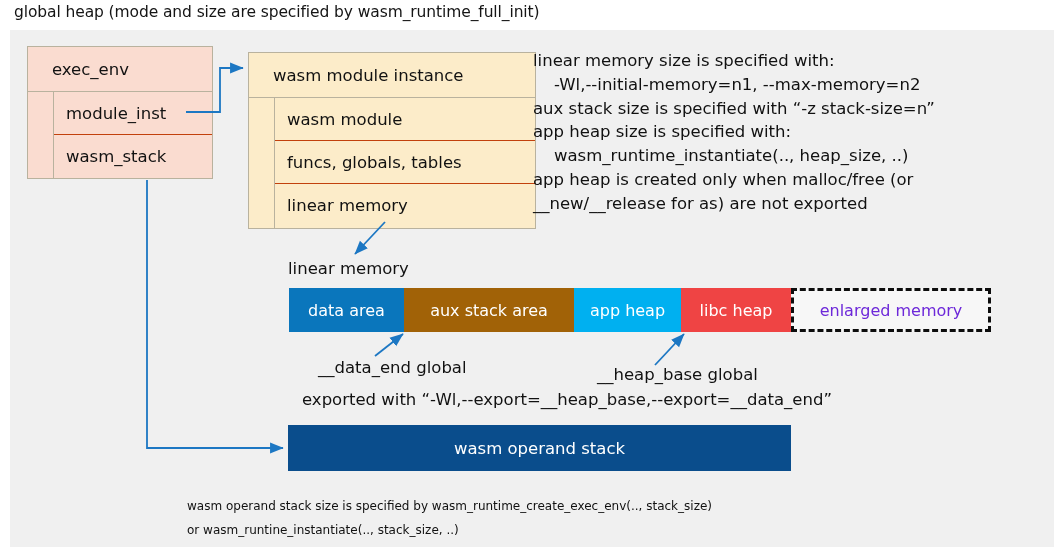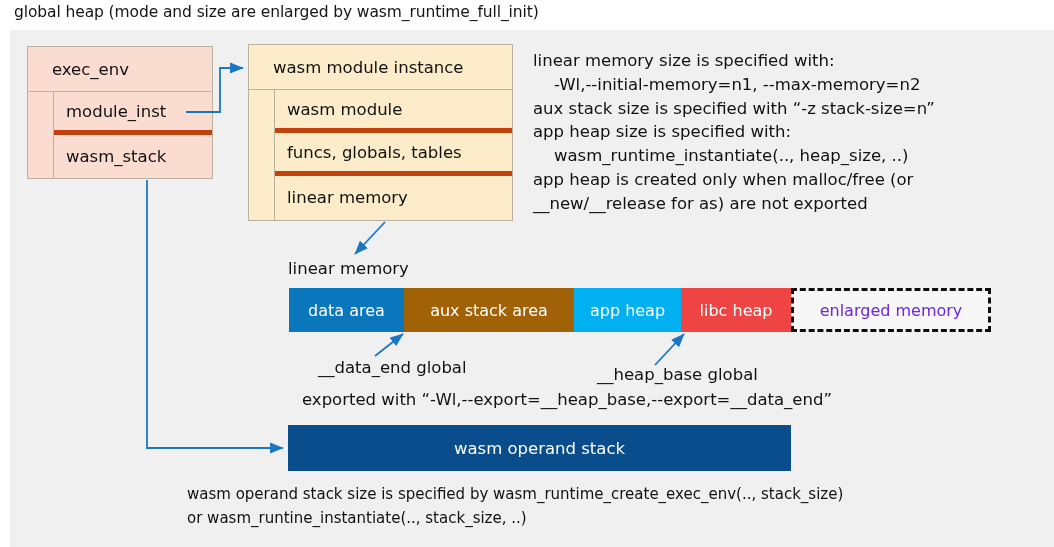--- a/index.html
+++ b/index.html
@@ -68,35 +68,35 @@
     display: flex;
     flex-direction: column;
   }
   .struct .row {
     box-sizing: border-box;
     display: flex;
     align-items: center;
     padding-left: 12px;
     font-size: 16.5px;
     color: #111111;
-    border-bottom: 5px solid #c2410c;
+    border-bottom: 1px solid #c2410c;
     white-space: nowrap;
   }
   .struct .row:last-child { border-bottom: none; }
 
   
   #exec-env { left: 27px; top: 46px; width: 186px; height: 133px;
               background: #fadcd0; }
   #exec-env .hdr    { height: 45px; background: #fadcd0; }
   #exec-env .gutter { width: 26px;  background: #fadcd0; }
   #exec-env .body   { height: 86px; }
   #exec-env .row    { height: 43px; background: #fadcd0; }
 
   
-  #wasm-inst { left: 248px; top: 44px; width: 265px; height: 177px;
+  #wasm-inst { left: 248px; top: 52px; width: 288px; height: 177px;
                background: #fcecc9; }
   #wasm-inst .hdr    { height: 45px; background: #fcecc9; }
   #wasm-inst .gutter { width: 26px;  background: #fcecc9; }
   #wasm-inst .body   { height: 130px; text-align: right; }
   #wasm-inst .row    { height: 43px; background: #fcecc9; }
 
   
   #notes {
     position: absolute;
     left: 533px;
@@ -161,41 +161,41 @@
     display: flex;
     align-items: center;
     justify-content: center;
     font-size: 16.5px;
     color: #ffffff;
     white-space: nowrap;
   }
   #opstack-note {
     position: absolute;
     left: 187px;
-    top: 482px;
-    font-size: 15px;
+    top: 494px;
+    font-size: 12px;
     line-height: 24px;
     color: #111111;
     white-space: pre;
   }
 
   
   #wires {
     position: absolute;
     left: 0; top: 0;
     width: 1054px; height: 547px;
     pointer-events: none;
   }
 </style>
 </head>
 <body>
 
 <div id="panel" style="background: rgb(240, 240, 240);"></div>
 
-<div id="title">global heap (mode and size are enlarged by wasm_runtime_full_init)</div>
+<div id="title">global heap (mode and size are specified by wasm_runtime_full_init)</div>
 
 <div class="struct" id="exec-env">
   <div class="hdr">exec_env</div>
   <div class="body">
     <div class="gutter"></div>
     <div class="rows">
       <div class="row">module_inst</div>
       <div class="row">wasm_stack</div>
     </div>
   </div>

